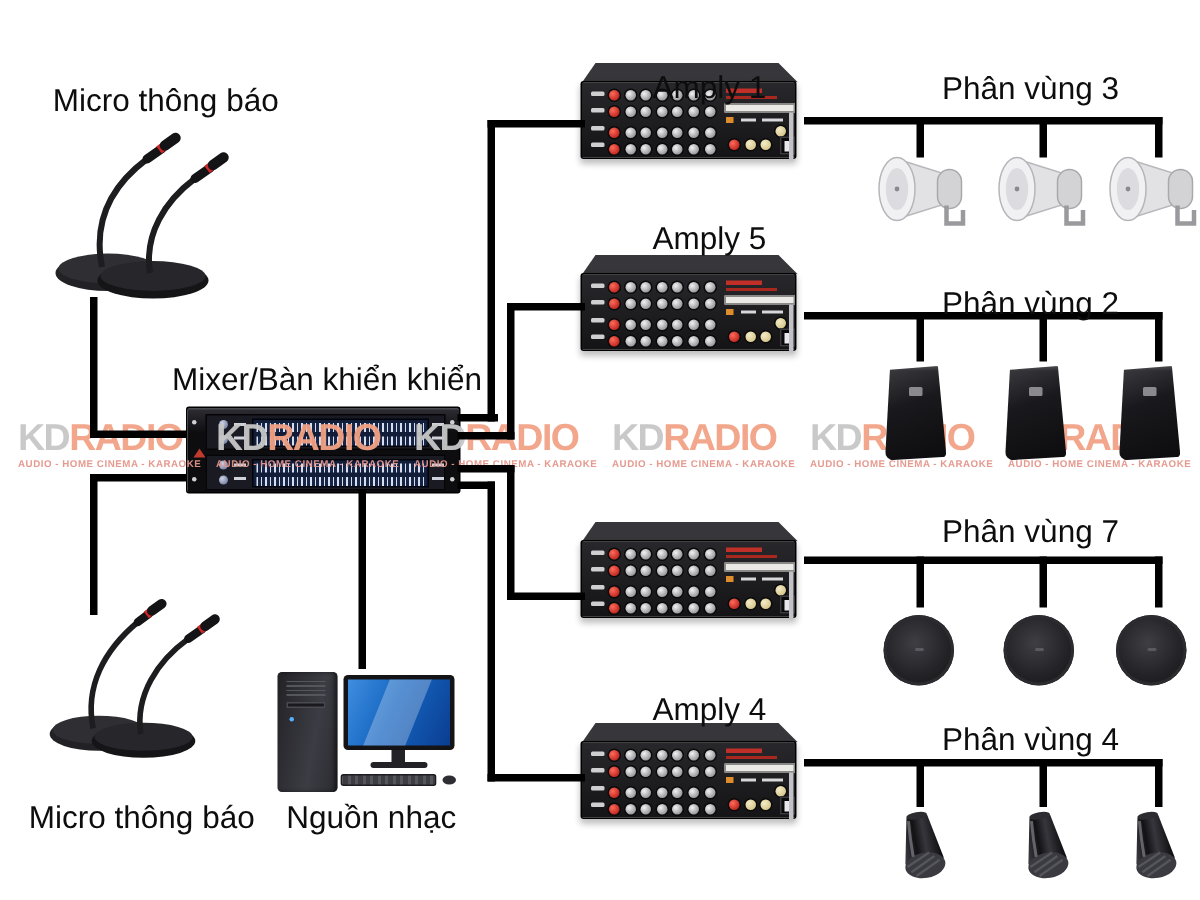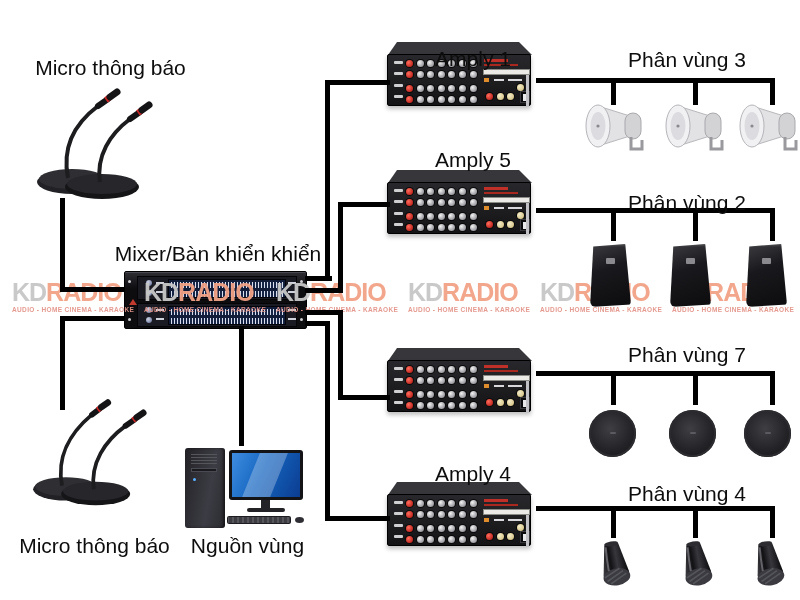--- a/index.html
+++ b/index.html
@@ -77,21 +77,21 @@
   *{box-sizing:border-box;}
 </style>
 </head>
 <body>
 
 <div id="stage">
 
   <div class="label" style="left:28px;top:57px;width:165px;">Micro thông báo</div>
   <div class="label" style="left:113px;top:243px;width:210px;">Mixer/Bàn khiển khiển</div>
   <div class="label" style="left:12px;top:535px;width:165px;">Micro thông báo</div>
-  <div class="label" style="left:170px;top:535px;width:155px;">Nguồn vùng</div>
+  <div class="label" style="left:170px;top:535px;width:155px;">Nguồn nhạc</div>
 
   <div class="label" style="left:408px;top:13px;width:130px;margin-top:35px;">Amply 1</div>
   <div class="label" style="left:408px;top:149px;width:130px;">Amply 5</div>
   <div class="label" style="left:408px;top:463px;width:130px;">Amply 4</div>
 
   <div class="label" style="left:602px;top:49px;width:170px;">Phân vùng 3</div>
   <div class="label" style="left:602px;top:178px;width:170px;margin-top:14px;">Phân vùng 2</div>
   <div class="label" style="left:602px;top:344px;width:170px;">Phân vùng 7</div>
   <div class="label" style="left:602px;top:483px;width:170px;">Phân vùng 4</div>
 

